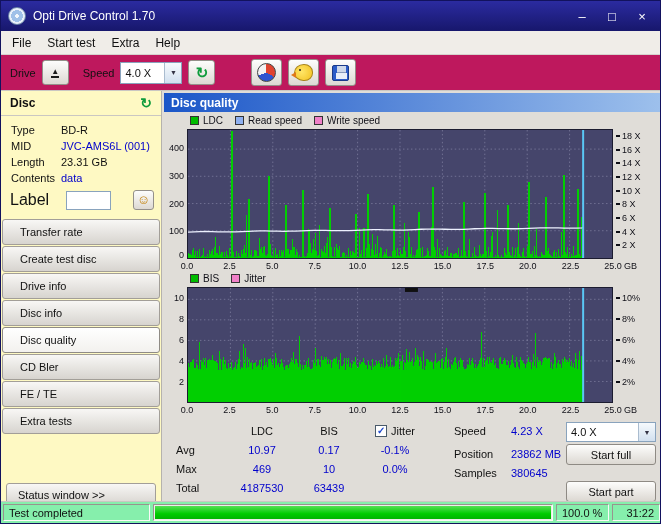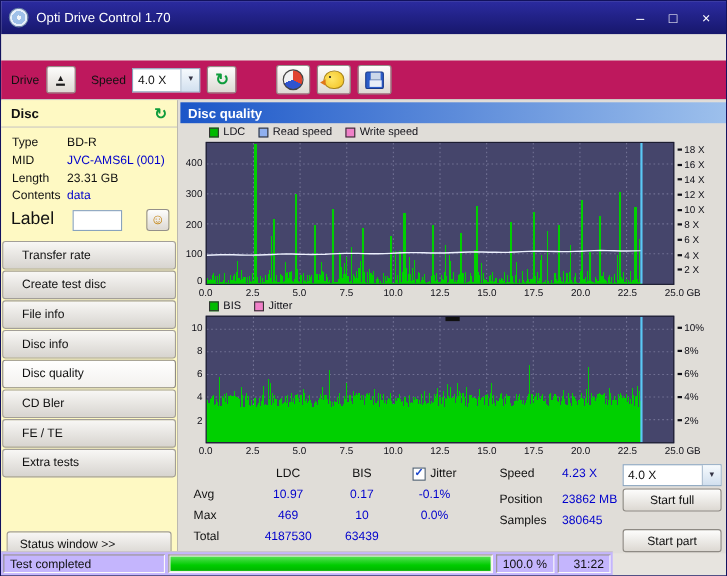--- a/index.html
+++ b/index.html
@@ -93,41 +93,47 @@
 .st-rowlbl{color:#111}
 .st-val{text-align:center;color:#0000cc}
 .st-jitter{display:flex;align-items:center;justify-content:center;gap:4px;color:#111}
 .checkbox{width:12px;height:12px;border:1px solid #4a5a6a;background:#fff;display:inline-flex;align-items:center;justify-content:center;font-size:10px;font-weight:bold;color:#1c46cc;line-height:10px}
 .s-lbl{position:absolute;font-size:11px;color:#111}
 .s-val{position:absolute;font-size:11px;color:#0000cc}
 .btn{position:absolute;width:90px;height:21px;font-size:11px;background:linear-gradient(#fdfdfc,#dcd8d2);border:1px solid #8e8a84;border-radius:3px;color:#111}
 .combo-abs{position:absolute;width:90px;height:20px}
 
 
-.statusbar{position:absolute;left:0;bottom:0;width:556px;height:22px;background:#c4b5fd;display:flex;align-items:center;padding:0 2px;gap:3px;border-top:1px solid #cac7c2}
+.statusbar{position:absolute;left:0;bottom:0;width:661px;height:22px;background:#86efac;display:flex;align-items:center;padding:0 2px;gap:3px;border-top:1px solid #cac7c2}
 .sb-cell{height:17px;border:1px solid;border-color:#98948e #fbfaf8 #fbfaf8 #98948e;display:flex;align-items:center;font-size:11px;color:#111;padding:0 5px}
 .sb-text{width:147px}
 .sb-progress{flex:1;padding:1px;background:#efedea}
 .sb-fill{height:100%;background:linear-gradient(#55e055,#00cc00 60%,#00b400);width:0}
 .sb-pct{width:53px}
 .sb-time{width:48px;justify-content:flex-end}
 </style>
 </head>
 <body>
 
 <div class="window">
 
   <div class="titlebar">
     <span class="appicon"></span>
     <span class="apptitle">Opti Drive Control 1.70</span>
     <span class="winbtn">–</span>
     <span class="winbtn">□</span>
     <span class="winbtn">×</span>
   </div>
 
+  <div class="menubar">
+      <span class="menu-item">File</span>
+      <span class="menu-item">Start test</span>
+      <span class="menu-item">Extra</span>
+      <span class="menu-item">Help</span>
+    </div>
 
   <div class="toolbar">
     <span class="lbl">Drive</span>
     <button class="tbtn">
         <span class="eject-ic">▲</span>
       </button>
     <span class="lbl" style="margin-left:8px">Speed</span>
     <div class="combo speed-combo">
       <span class="combo-text">4.0 X</span>
       <span class="combo-arrow">▼</span>
@@ -171,21 +177,21 @@
         </div>
       </div>
     <div class="label-row">
       <span class="f-lbl">Label</span>
       <input class="label-input" value="" style="">
       <span class="smiley-btn">☺</span>
     </div>
     <div class="sidebar-buttons">
         <div class="side-btn">Transfer rate</div>
         <div class="side-btn">Create test disc</div>
-        <div class="side-btn">File info</div>
+        <div class="side-btn">Drive info</div>
         <div class="side-btn">Disc info</div>
         <div class="side-btn active">Disc quality</div>
         <div class="side-btn">CD Bler</div>
         <div class="side-btn">FE / TE</div>
         <div class="side-btn">Extra tests</div>
       </div>
     <div class="side-btn status-btn">Status window &gt;&gt;</div>
   </div>
 
   <div class="main">

